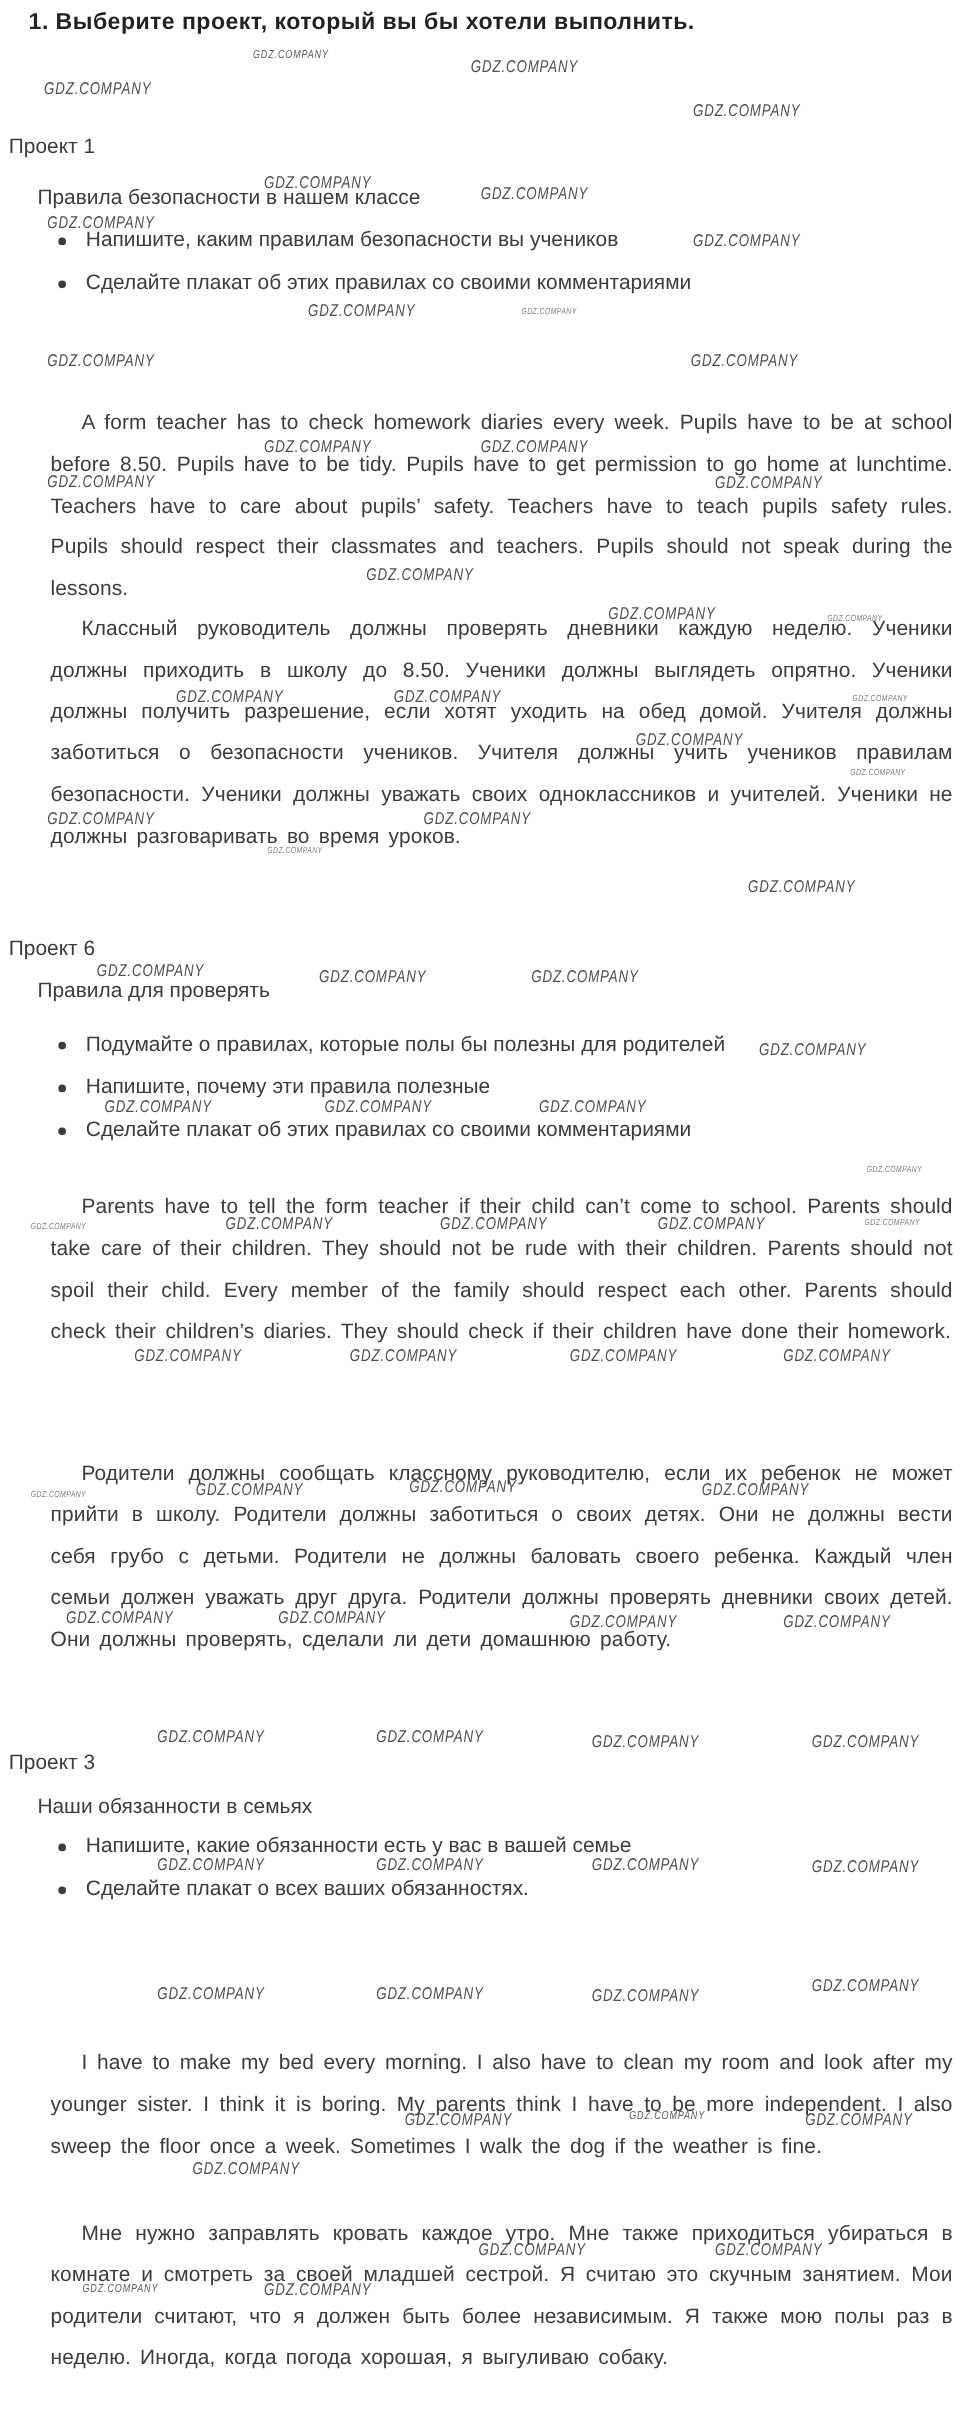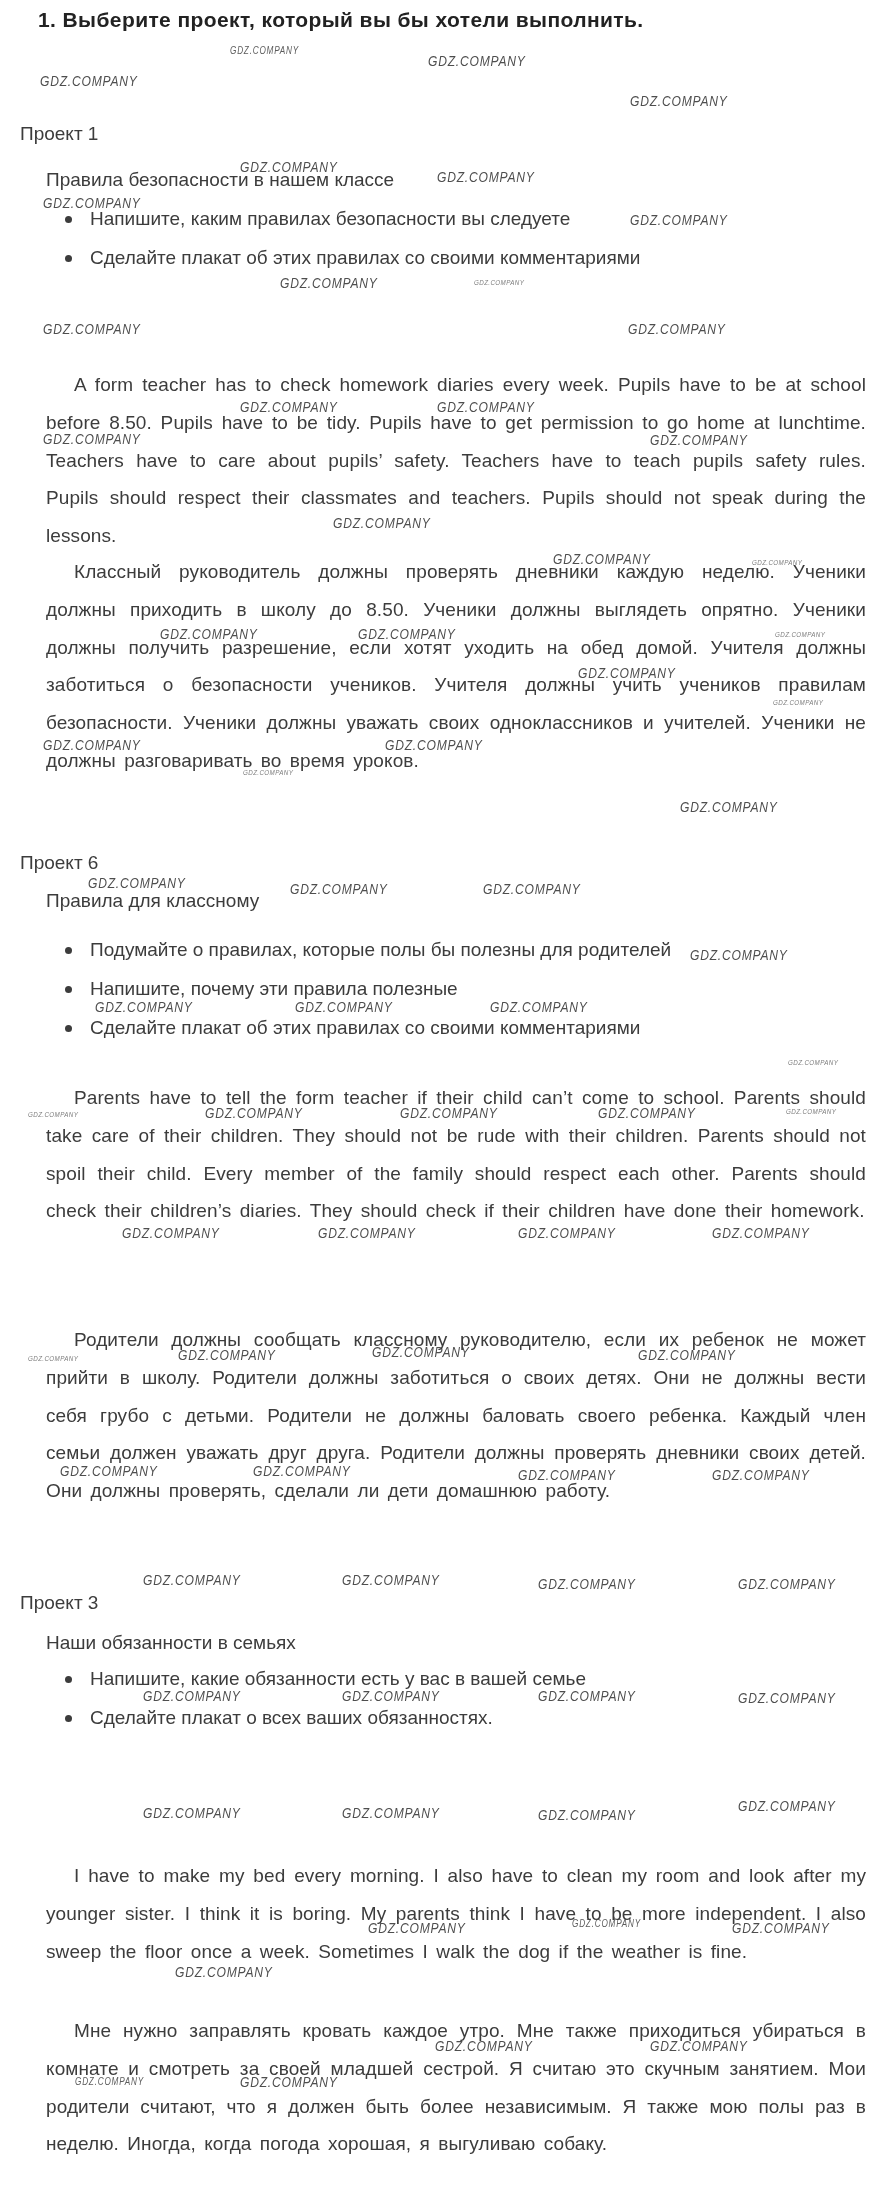--- a/index.html
+++ b/index.html
@@ -5,21 +5,21 @@
   html, body { margin: 0; padding: 0; background: #ffffff; }
   .page {
     position: relative;
     width: 880px;
     height: 2194px;
     overflow: hidden;
     background: #ffffff;
     font-family: "Liberation Sans", sans-serif;
     color: #3c3c3c;
   }
-  .abs { position: absolute; left: 12px; right: 0; }
+  .abs { position: absolute; left: 0; right: 0; }
 
   h1.title {
     margin: 0 0 0 26px;
     font-size: 21px;
     font-weight: 700;
     letter-spacing: 0.4px;
     color: #222222;
   }
 
   .proj-h {
@@ -166,30 +166,30 @@
       <span class="wm s" style="left: 75px; top: 2075px;">GDZ.COMPANY</span>
       <span class="wm n" style="left: 240px; top: 2073px;">GDZ.COMPANY</span>
     </div>
 
   <h1 class="abs title" style="top:8px">1.  Выберите проект, который вы бы хотели выполнить.</h1>
 
   <section class="abs" style="top:122px">
     <h2 class="proj-h">Проект 1</h2>
     <h3 class="proj-sub" style="margin-top:22px">Правила безопасности в нашем классе</h3>
     <ul class="bullets" style="margin-top:16px">
-      <li>Напишите, каким правилах безопасности вы следуете</li>
+      <li>Напишите, каким правилам безопасности вы учеников</li>
       <li>Сделайте плакат об этих правилах со своими комментариями</li>
     </ul>
   </section>
   <p class="para" style="top:366px">A form teacher has to check homework diaries every week. Pupils have to be at school before 8.50. Pupils have to be tidy. Pupils have to get permission to go home at lunchtime. Teachers have to care about pupils’ safety. Teachers have to teach pupils safety rules. Pupils should respect their classmates and teachers. Pupils should not speak during the lessons.</p>
   <p class="para" style="top:553px">Классный руководитель должны проверять дневники каждую неделю. Ученики должны приходить в школу до 8.50. Ученики должны выглядеть опрятно. Ученики должны получить разрешение, если хотят уходить на обед домой. Учителя должны заботиться о безопасности учеников. Учителя должны учить учеников правилам безопасности. Ученики должны уважать своих одноклассников и учителей. Ученики не должны разговаривать во время уроков.</p>
 
   <section class="abs" style="top:851px">
     <h2 class="proj-h">Проект 6</h2>
-    <h3 class="proj-sub" style="margin-top:14px">Правила для классному</h3>
+    <h3 class="proj-sub" style="margin-top:14px">Правила для проверять</h3>
     <ul class="bullets" style="margin-top:26px">
       <li>Подумайте о правилах, которые полы бы полезны для родителей</li>
       <li>Напишите, почему эти правила полезные</li>
       <li>Сделайте плакат об этих правилах со своими комментариями</li>
     </ul>
   </section>
   <p class="para" style="top:1079px">Parents have to tell the form teacher if their child can’t come to school. Parents should take care of their children. They should not be rude with their children. Parents should not spoil their child. Every member of the family should respect each other. Parents should check their children’s diaries. They should check if their children have done their homework.</p>
   <p class="para" style="top:1321px">Родители должны сообщать классному руководителю, если их ребенок не может прийти в школу. Родители должны заботиться о своих детях. Они не должны вести себя грубо с детьми. Родители не должны баловать своего ребенка. Каждый член семьи должен уважать друг друга. Родители должны проверять дневники своих детей. Они должны проверять, сделали ли дети домашнюю работу.</p>
 
   <section class="abs" style="top:1591px">

